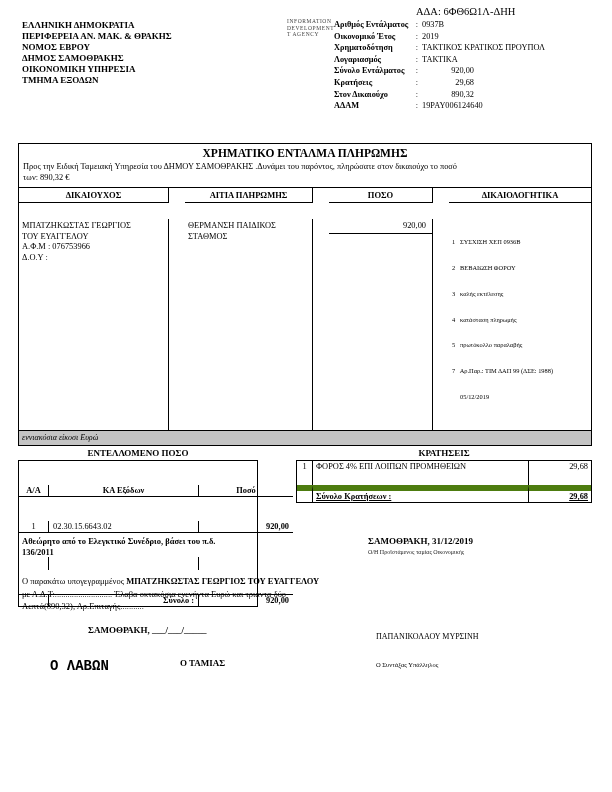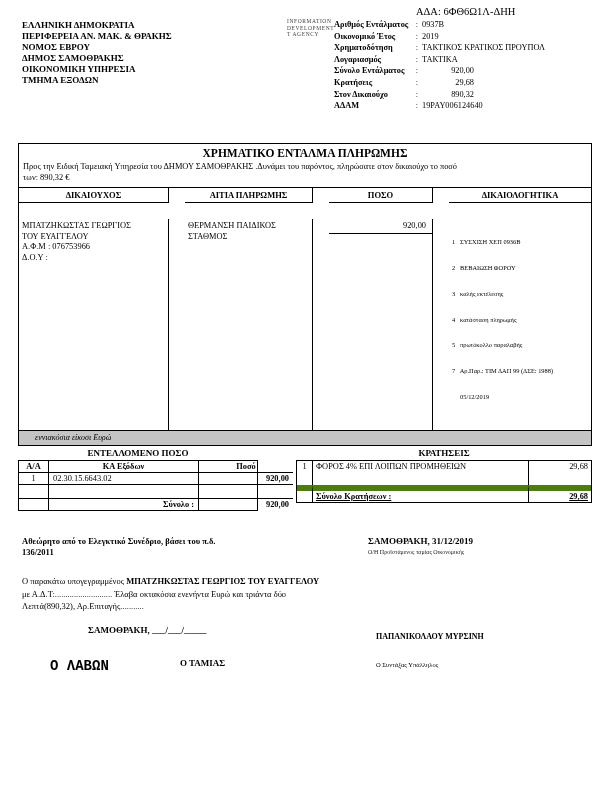--- a/index.html
+++ b/index.html
@@ -35,27 +35,27 @@
 
   .main-table{display:grid;grid-template-columns:150px 128px 104px 1fr;border-top:1px solid #000;gap:16px;}
   .mt-h{font-weight:bold;font-size:8.5px;text-align:center;padding:2px 0;border-bottom:1px solid #000;border-right:1px solid #000;}
   .mt-h:nth-child(4){border-right:none;}
   .mt-c{height:211px;font-size:8.4px;line-height:10.5px;padding:2px 3px;border-right:1px solid #000;box-sizing:border-box;overflow:hidden;}
   .mt-c.last{border-right:none;}
   .mt-amount{padding:0;}
   .mt-amount .amt{display:block;text-align:right;padding:2px 6px 1px 0;border-bottom:1px solid #000;}
   .docs{font-size:6.4px;line-height:8.6px;white-space:pre-wrap;}
   .docs div{margin:0;}
-  .words-bar{border-top:1px solid #000;background:#c4c4c4;font-size:8px;font-style:italic;padding:2px 16px;min-height:10px;}
+  .words-bar{border-top:1px solid #000;background:#c4c4c4;font-size:8px;font-style:italic;padding:2px 3px;min-height:10px;}
 
   
   #ordered{left:18px;top:448px;width:240px;}
   .sec-title{text-align:center;font-weight:bold;font-size:9px;margin-bottom:2px;}
   .ltable{display:grid;grid-template-columns:30px 150px 94px;border:1px solid #000;font-size:8.4px;}
-  .ltable .c{padding:1px 4px;border-right:1px solid #000;box-sizing:border-box;}
+  .ltable .c{padding:1px 4px;border-right:1px solid #000;box-sizing:border-box;margin-top:24px;}
   .ltable .c.lastcol{border-right:none;}
   .ltable .hb{border-bottom:1px solid #000;font-weight:bold;text-align:center;}
   .ltable .rb{border-bottom:1px solid #000;}
   .ltable .spacer{height:13px;}
   .ltable .tt{border-top:1px solid #000;}
   .ra{text-align:right;}
   .ca{text-align:center;}
 
   
   #deductions{left:296px;top:448px;width:296px;}
@@ -66,21 +66,21 @@
   .dtable .tt{border-top:6px solid #4d7c0f;text-decoration:underline;}
 
   
   #audit{left:22px;top:536px;font-size:8.5px;font-weight:bold;line-height:11px;}
   #place-date{left:368px;top:536px;font-size:9px;font-weight:bold;}
   #officer-title{left:368px;top:549px;font-size:6px;color:#222;}
 
   
   #receipt{left:22px;top:575px;font-size:8.5px;line-height:12.5px;width:420px;}
   #receipt-date{left:88px;top:625px;font-size:9px;font-weight:bold;}
-  #clerk-name{left:376px;top:632px;font-size:8px;font-weight:bold;}
+  #clerk-name{left:376px;top:632px;font-size:8px;font-weight:normal;}
   #receiver-label{left:50px;top:658px;font-size:14px;font-weight:bold;font-family:Liberation Mono, monospace;}
   #cashier-label{left:180px;top:658px;font-size:9px;font-weight:bold;}
   #clerk-title{left:376px;top:661px;font-size:6.5px;}
 </style>
 </head>
 <body>
 
 <div class="page">
 
   <div id="ada" class="abs">ΑΔΑ: 6ΦΘ6Ω1Λ-ΔΗΗ</div>

